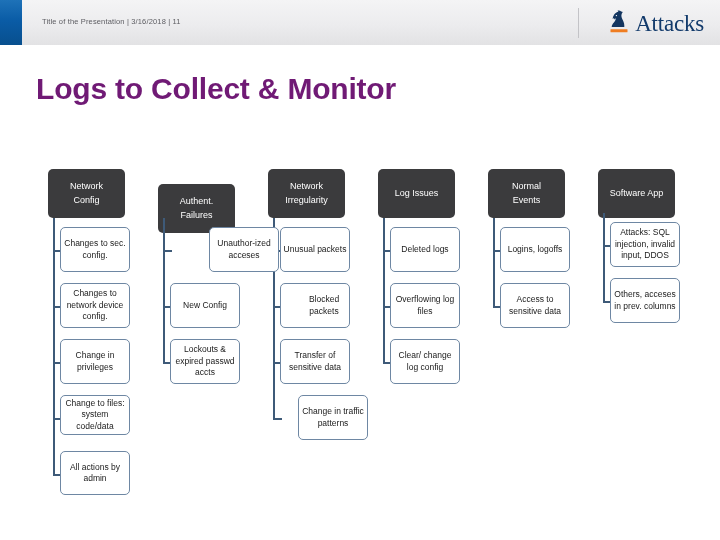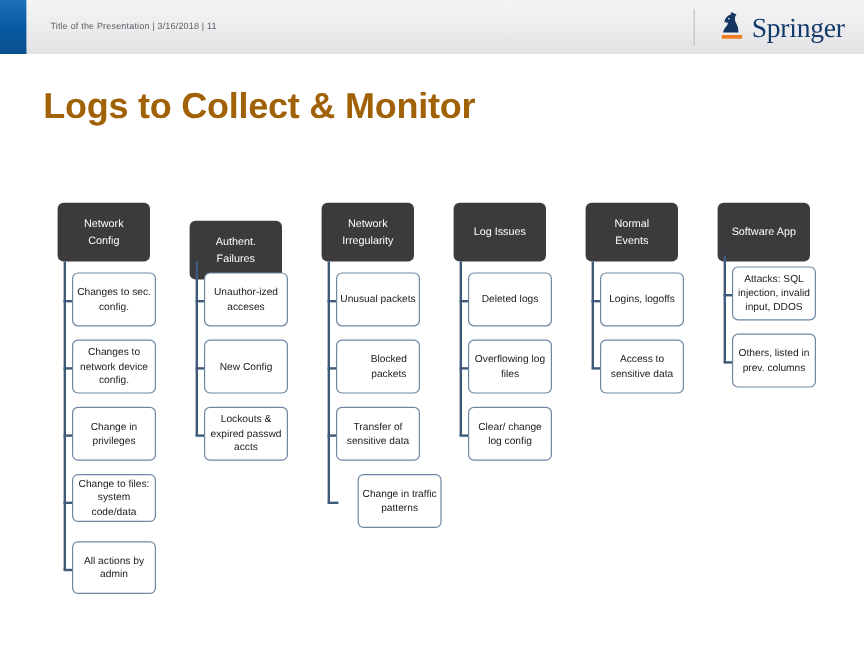--- a/index.html
+++ b/index.html
@@ -71,21 +71,21 @@
     line-height: 1;
   }
 
   
   #slide-title {
     position: absolute;
     left: 36px;
     top: 72px;
     font-size: 30px;
     font-weight: bold;
-    color: #a16207;
+    color: #701a75;
     letter-spacing: -0.2px;
     white-space: nowrap;
   }
 
   
   #diagram {
     position: absolute;
     left: 0;
     top: 0;
     width: 720px;
@@ -155,21 +155,21 @@
   <div id="header-meta">Title of the Presentation | 3/16/2018 | 11</div>
   <div id="header-divider"></div>
   <div id="springer-logo">
     <span id="springer-mark">
       <svg width="22" height="28" viewBox="0 0 22 28" xmlns="http://www.w3.org/2000/svg">
         <path d="M13.2 2.4c-1.1-1.0-2.6-1.3-3.7-0.7 0.5 0.3 0.8 0.7 0.9 1.1-1.6 0.3-3.1 1.3-4.2 2.8-1.0 1.4-1.5 2.9-1.6 4.3l1.5-1.0 0.1 1.6 1.6-1.2c-0.1 1.6-0.8 2.9-1.9 4.1-1.3 1.4-2.2 2.9-2.2 4.6h12.6c0.2-2.3-0.3-4.6-1.4-6.8-0.9-1.8-1.6-3.4-1.5-5.0 0.1-1.3 0.6-2.4 1.4-3.2-0.4-0.3-1.0-0.5-1.6-0.6z" fill="#13355f"></path>
         <circle cx="8.4" cy="6.6" r="0.7" fill="#ffffff"></circle>
         <rect x="2.5" y="20.2" width="17" height="3.1" rx="0.4" fill="#ef7d22"></rect>
       </svg>
     </span>
-    <span id="springer-wordmark">Springer</span>
+    <span id="springer-wordmark">Attacks</span>
   </div>
 </div>
 
 <div id="slide-title">Logs to Collect &amp; Monitor</div>
 
 <div id="diagram">
     <div class="column" style="left: 44px;">
       <div class="header-box" style="display: flex; flex-direction: column; justify-content: center;">
         <div>Network</div>
         <div>Config</div>
@@ -186,21 +186,21 @@
       <div class="stub" style="top: 473.5px;"></div>
       <div class="node-box" style="top: 451px; height: 44px;">All actions by admin</div>
     </div>
     <div class="column" style="left: 154px;">
       <div class="header-box" style="display: flex; flex-direction: column; justify-content: center; margin-top: 15px;">
         <div>Authent.</div>
         <div>Failures</div>
       </div>
       <div class="trunk" style="top: 218px; height: 144.5px;"></div>
       <div class="stub" style="top: 249.5px;"></div>
-      <div class="node-box" style="top: 227px; height: 45px;">Unauthor-ized acceses</div>
+      <div class="node-box" style="top: 227px; height: 45px; margin-left: 39px;">Unauthor-ized acceses</div>
       <div class="stub" style="top: 305.5px;"></div>
       <div class="node-box" style="top: 283px; height: 45px;">New Config</div>
       <div class="stub" style="top: 361.5px;"></div>
       <div class="node-box" style="top: 339px; height: 45px;">Lockouts &amp; expired passwd accts</div>
     </div>
     <div class="column" style="left: 264px;">
       <div class="header-box" style="display: flex; flex-direction: column; justify-content: center;">
         <div>Network</div>
         <div>Irregularity</div>
       </div>
@@ -234,15 +234,15 @@
       <div class="node-box" style="top: 227px; height: 45px;">Logins, logoffs</div>
       <div class="stub" style="top: 305.5px;"></div>
       <div class="node-box" style="top: 283px; height: 45px;">Access to sensitive data</div>
     </div>
     <div class="column" style="left: 594px;">
       <div class="header-box">Software App</div>
       <div class="trunk" style="top: 213px; height: 88.5px;"></div>
       <div class="stub" style="top: 244.5px;"></div>
       <div class="node-box" style="top: 222px; height: 45px;">Attacks: SQL injection, invalid input, DDOS</div>
       <div class="stub" style="top: 300.5px;"></div>
-      <div class="node-box" style="top: 278px; height: 45px;">Others, listed in prev. columns</div>
+      <div class="node-box" style="top: 278px; height: 45px;">Others, acceses in prev. columns</div>
     </div>
   </div>
 
 </body></html>

